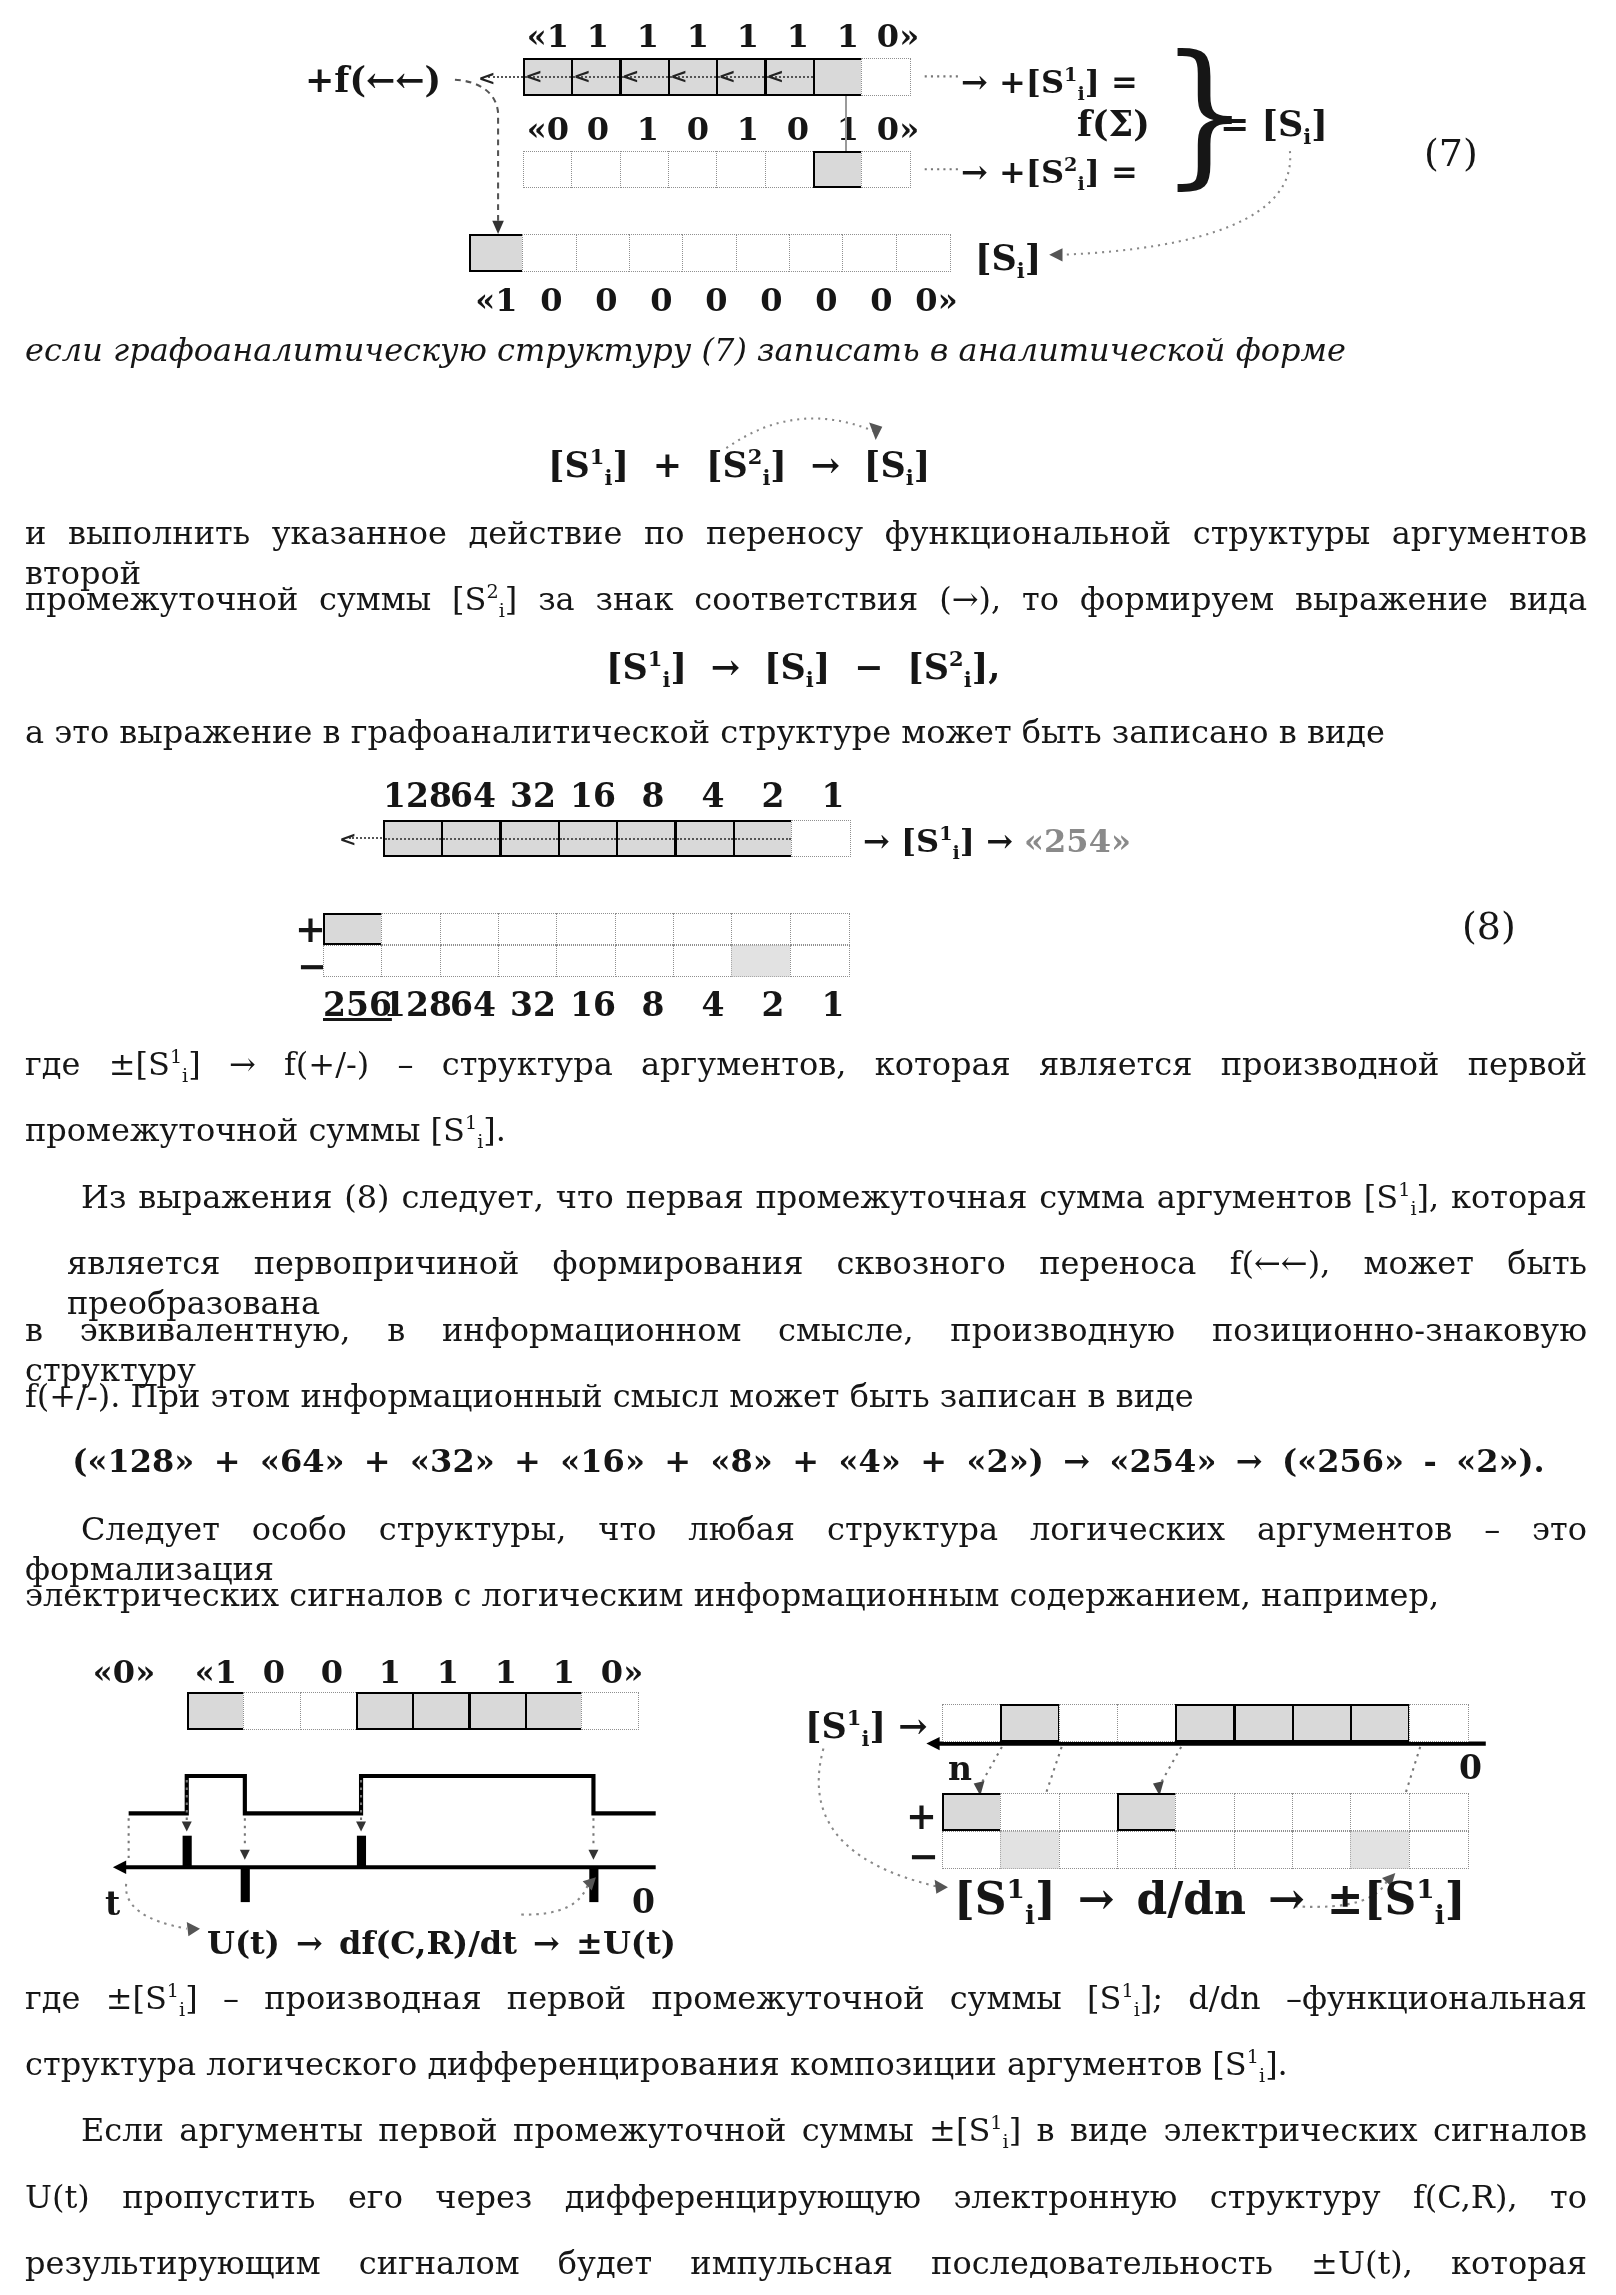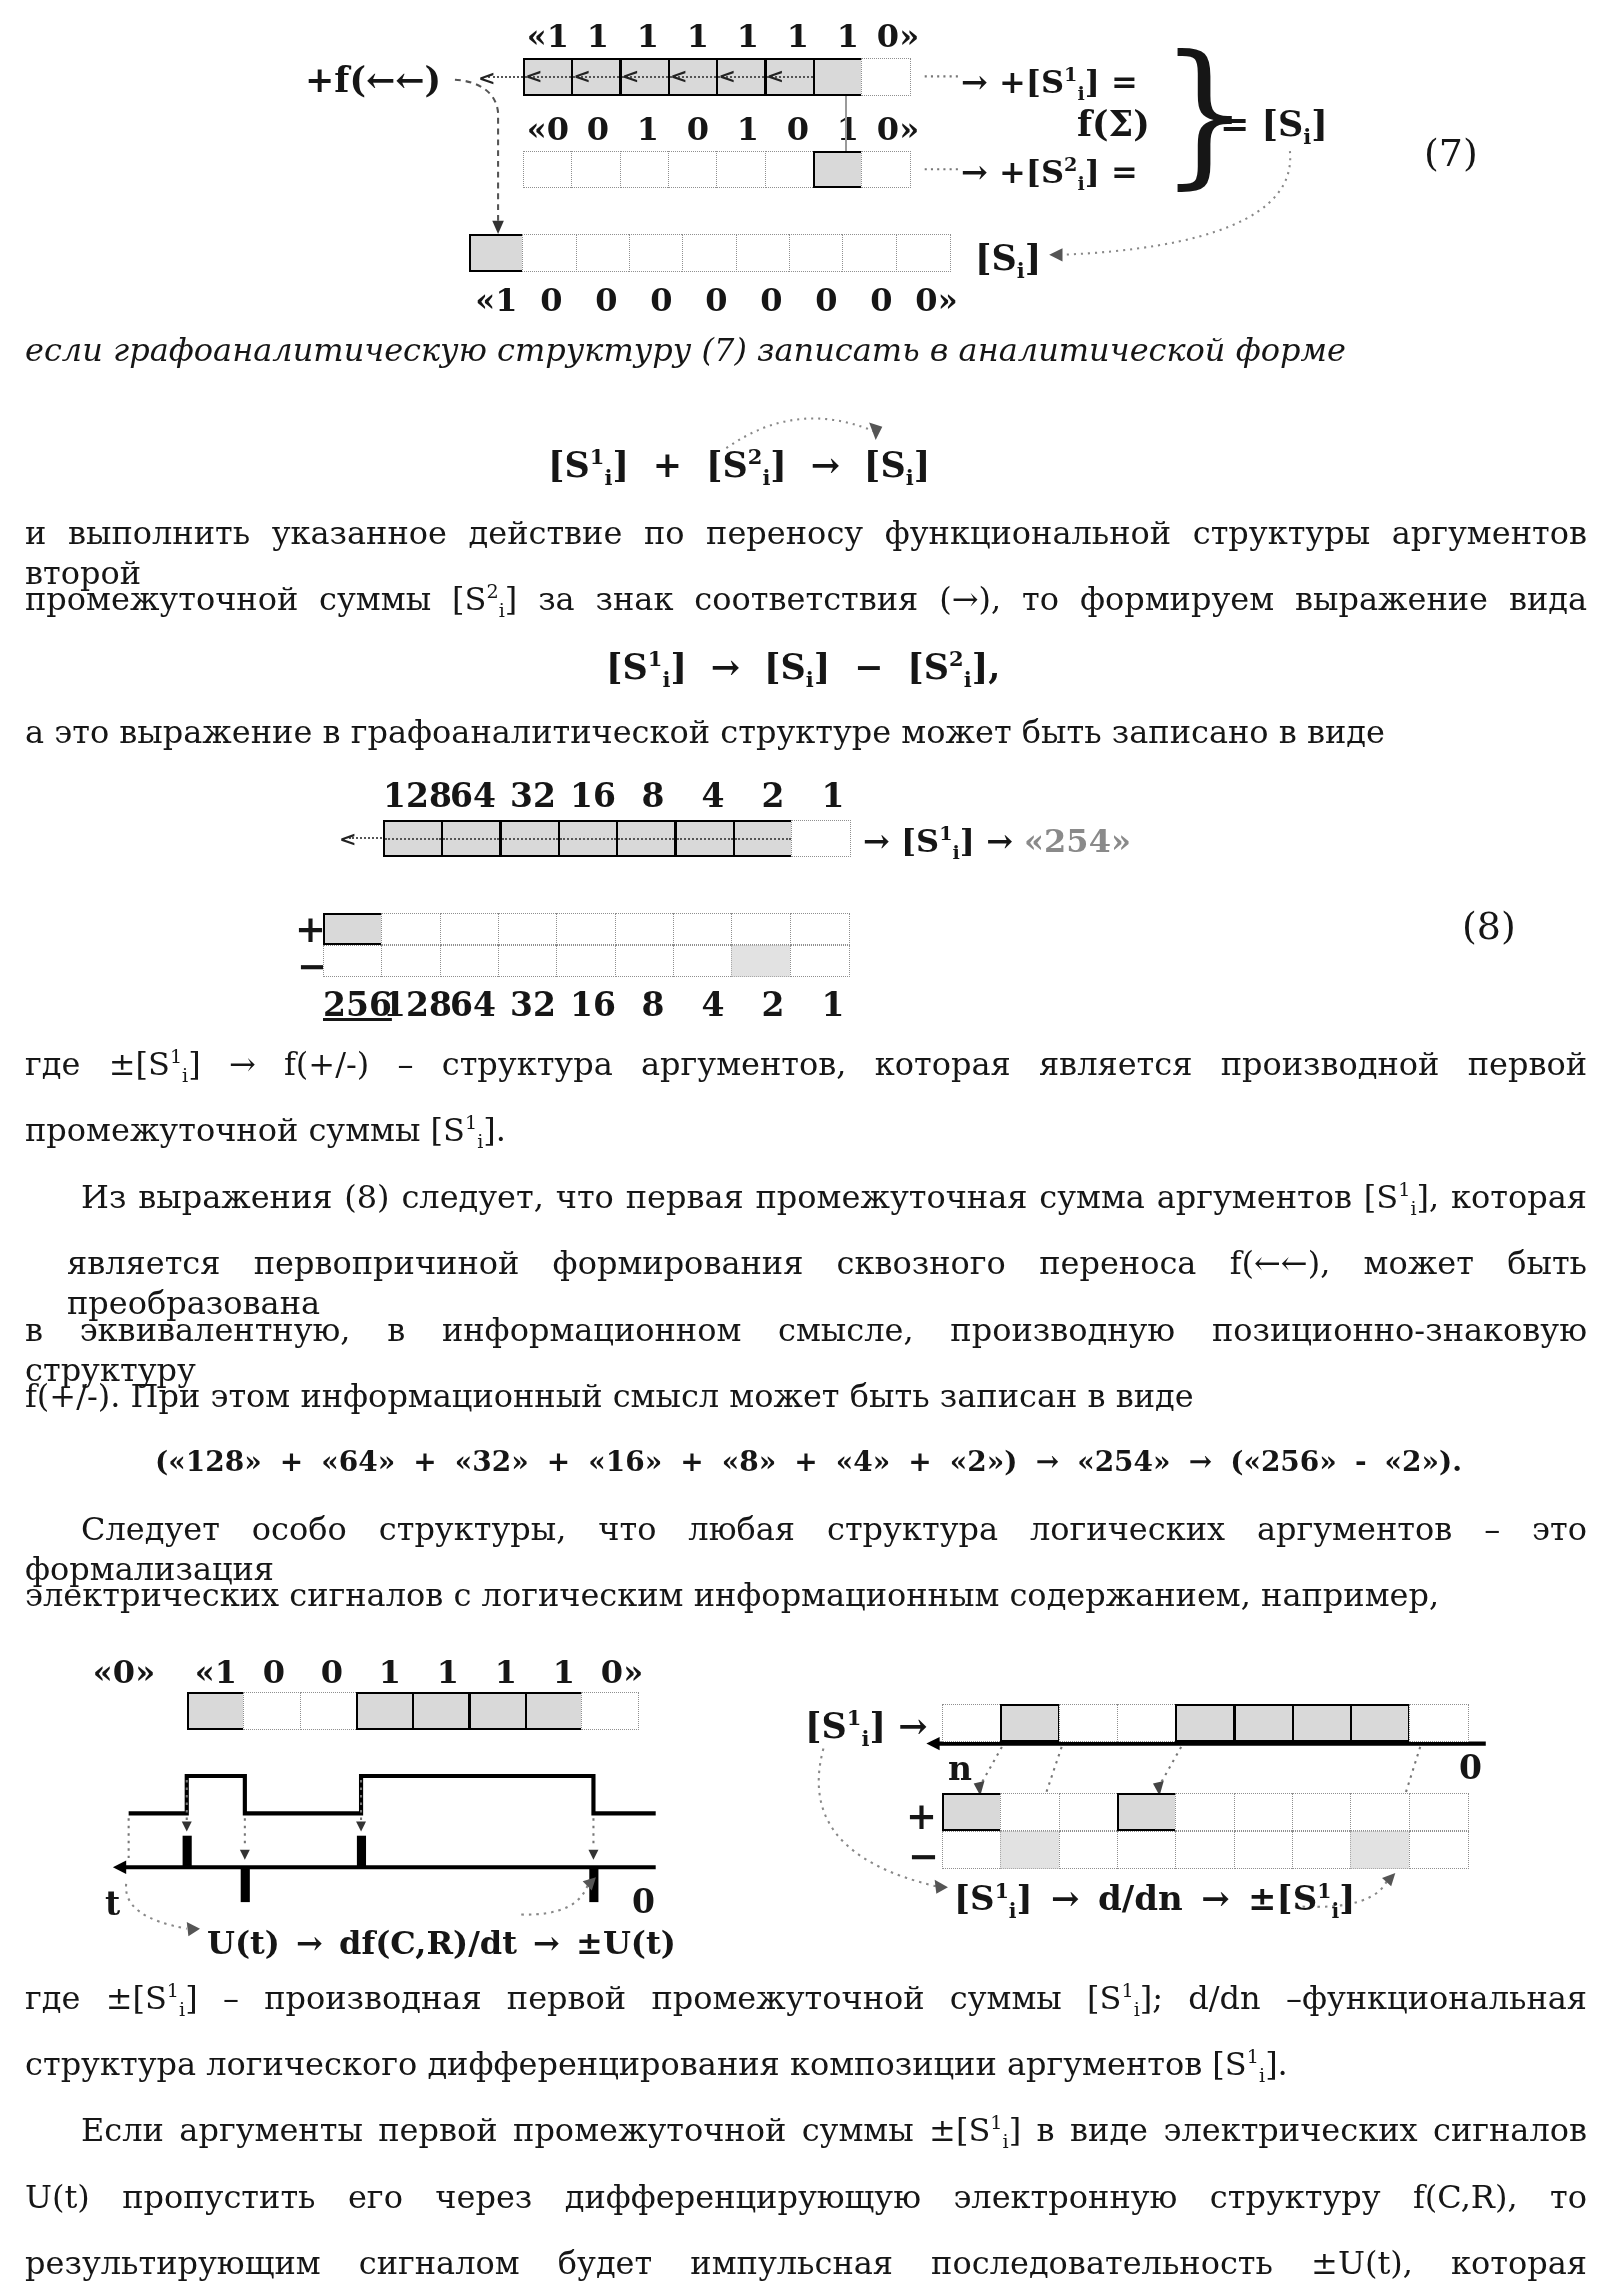--- a/index.html
+++ b/index.html
@@ -232,21 +232,21 @@
       <span style="width: 60px;">16</span>
       <span style="width: 60px;">8</span>
       <span style="width: 60px;">4</span>
       <span style="width: 60px;">2</span>
       <span style="width: 60px;">1</span>
     </div>
 
   <div class="eqnum" style="left:1462px;top:134px">(8)</div>
 </div>
 
-<div class="formula" style="left:0;top:1441px;width:1617px;text-align:center;font-size:28px;font-weight:600;word-spacing:8.3px">(«128» + «64» + «32» + «16» + «8» + «4» + «2») → «254» → («256» - «2»).</div>
+<div class="formula" style="left:0;top:1441px;width:1617px;text-align:center;font-size:32px;font-weight:600;word-spacing:8.3px">(«128» + «64» + «32» + «16» + «8» + «4» + «2») → «254» → («256» - «2»).</div>
 
 <div class="abs" style="left:0;top:1639px;width:747px;height:332px">
   <svg width="747" height="332" viewBox="0 0 900 400">
 
     <path d="M 155,210 H 225 V 165 H 295 V 210 H 435 V 165 H 715 V 210 H 790" fill="none" stroke="#000" stroke-width="5"></path>
 
     <path d="M 155,216 V 266" stroke="#777" stroke-width="2.5" stroke-dasharray="3 6" fill="none"></path>
     <path d="M 225,170 V 218" stroke="#777" stroke-width="2.5" stroke-dasharray="3 6" fill="none"></path>
     <polygon points="219,220 231,220 225,232" fill="#333"></polygon>
     <path d="M 295,216 V 252" stroke="#777" stroke-width="2.5" stroke-dasharray="3 6" fill="none"></path>
@@ -365,15 +365,15 @@
       <div class="cell l" style="width: 60px;"></div>
       <div class="cell e" style="width: 60px;"></div>
       <div class="cell e" style="width: 60px;"></div>
       <div class="cell e" style="width: 60px;"></div>
       <div class="cell e" style="width: 60px;"></div>
       <div class="cell e" style="width: 60px;"></div>
       <div class="cell l" style="width: 60px;"></div>
       <div class="cell e" style="width: 60px;"></div>
     </div>
 
-  <div class="formula" style="left:207px;top:239px;font-size:34px;word-spacing:6.6px">[S<sup>1</sup><sub>i</sub>] → d/dn → ±[S<sup>1</sup><sub>i</sub>]</div>
+  <div class="formula" style="left:207px;top:239px;font-size:44px;word-spacing:6.6px">[S<sup>1</sup><sub>i</sub>] → d/dn → ±[S<sup>1</sup><sub>i</sub>]</div>
 </div>
 
 
 </body></html>

